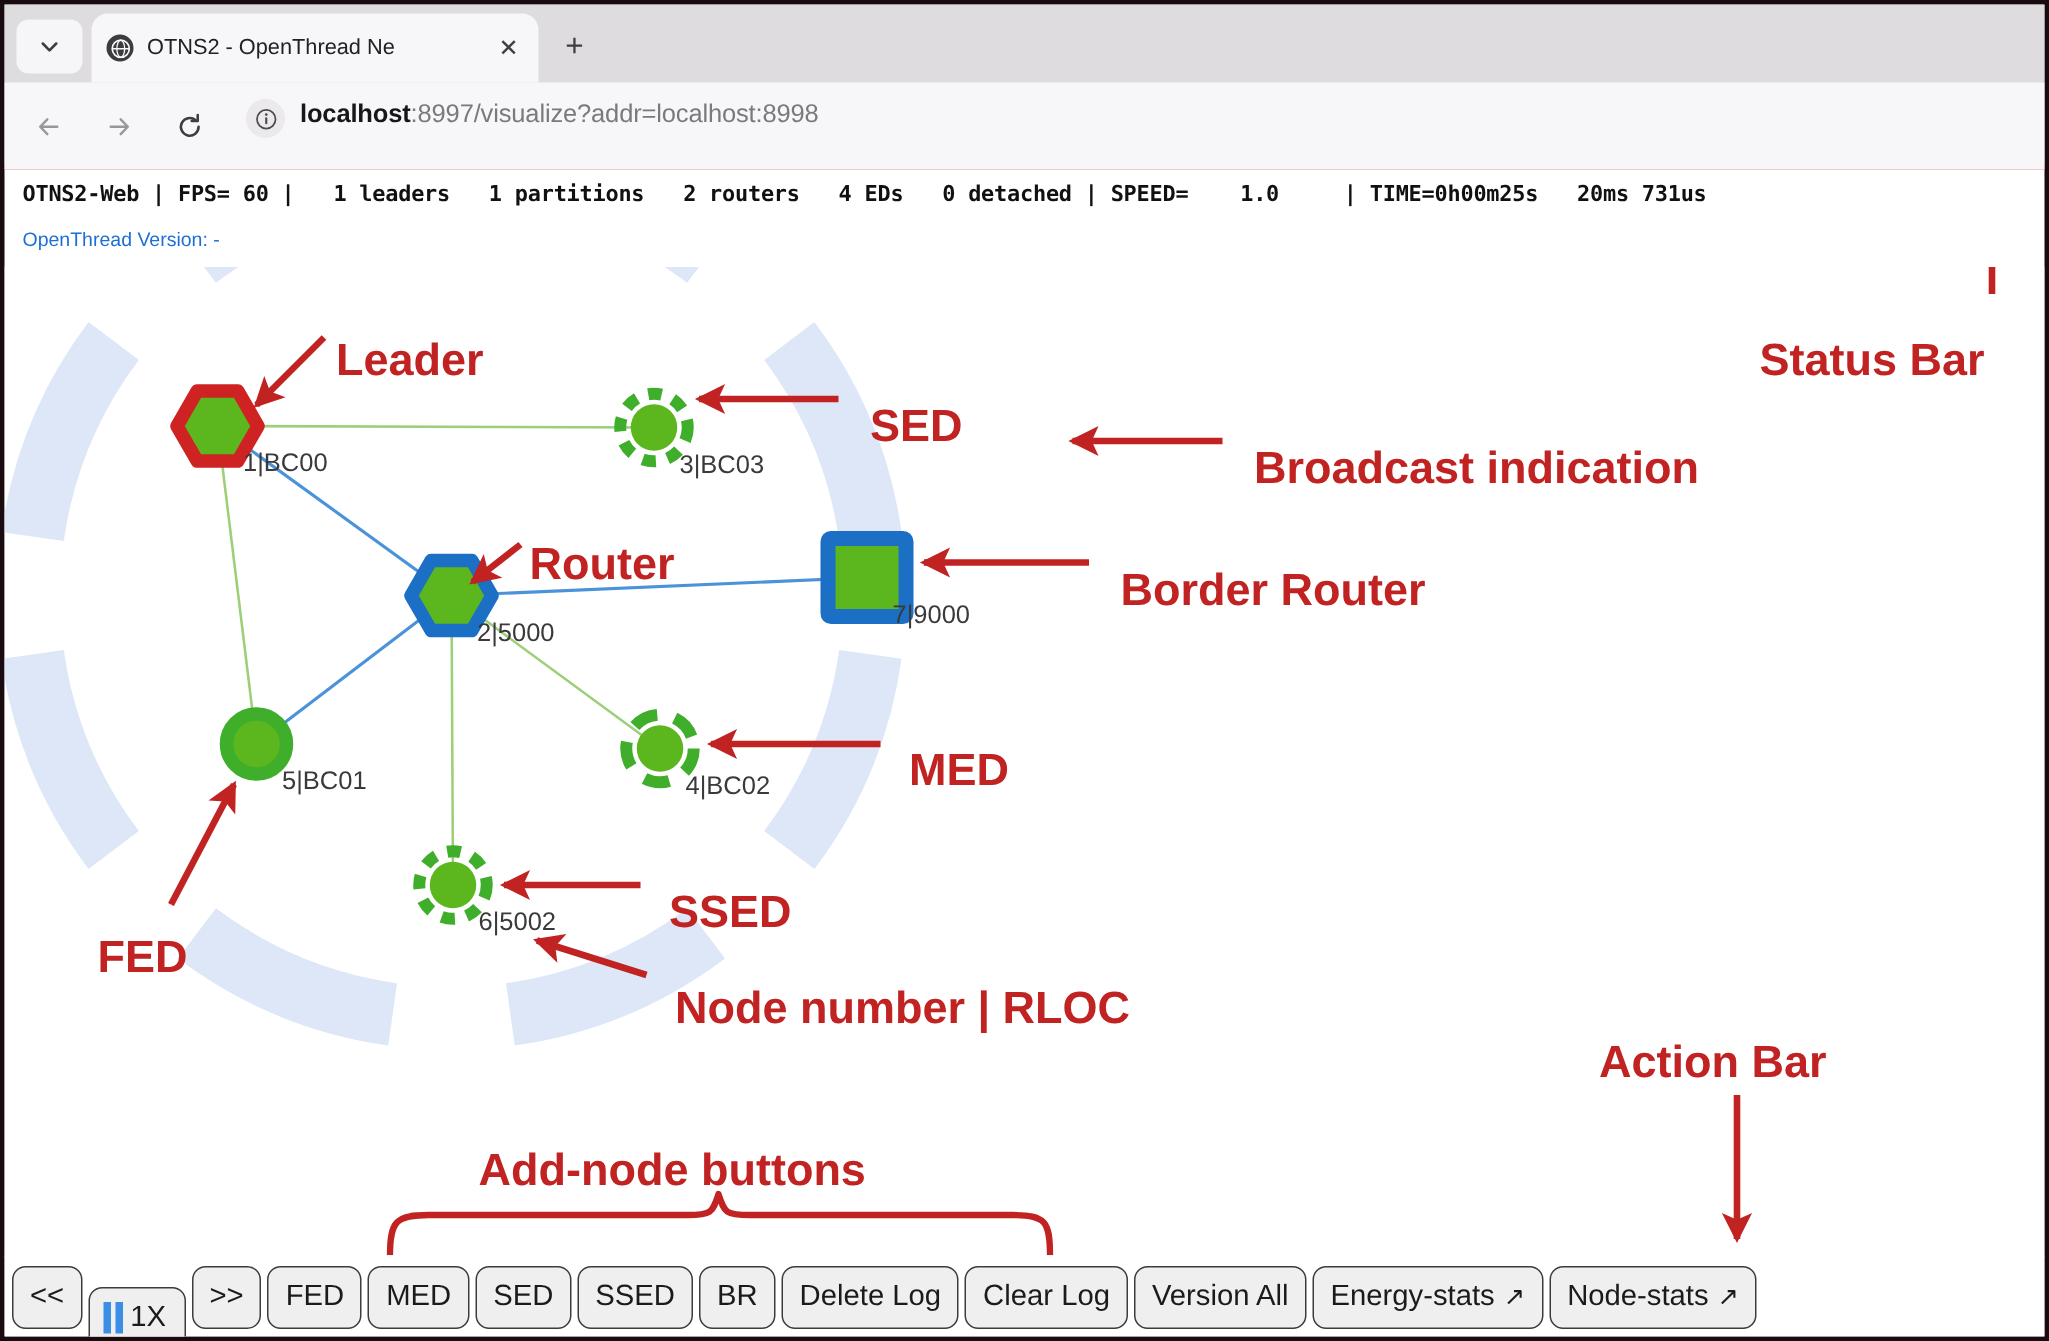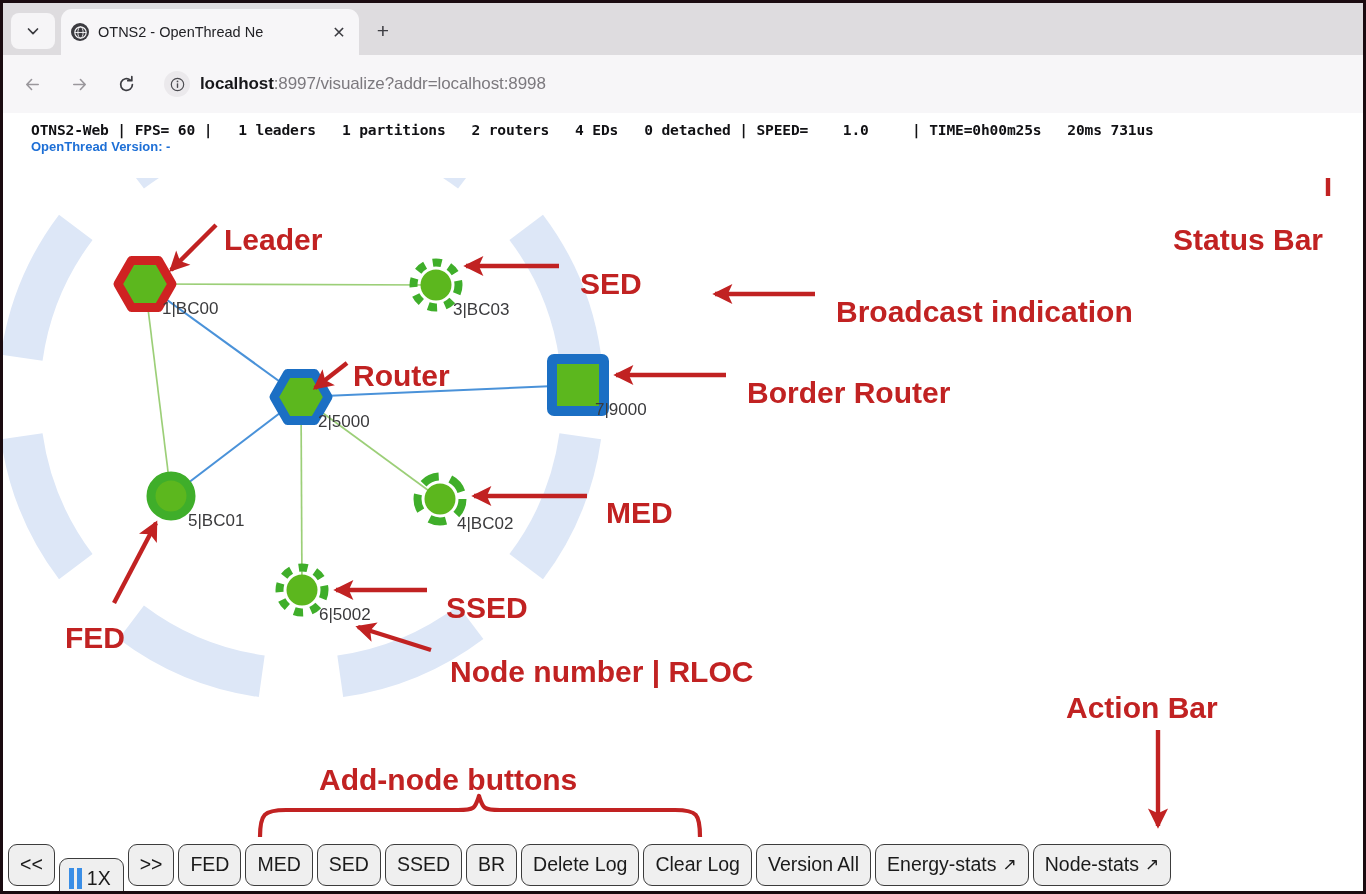--- a/index.html
+++ b/index.html
@@ -119,21 +119,21 @@
     color: #9a979c;
   }
   .nav-btn.active { color: #3d3d42; }
   .nav-btn svg { display: block; }
 
   .omnibox {
     flex: 1 1 auto;
     height: 36px;
     margin-left: 6px;
     display: flex;
-    align-items: center;
+    align-items: flex-start;
     border-radius: 18px;
     background: #f7f6f8;
   }
   .omni-info {
     width: 26px; height: 26px;
     border-radius: 50%;
     background: #ebe9ec;
     color: #4b4b50;
     display: flex; align-items: center; justify-content: center;
     font-size: 14px;
@@ -146,38 +146,38 @@
     font-size: 17px;
     color: #7c797e;
     white-space: nowrap;
     letter-spacing: -0.1px;
   }
   .omni-url .strong { color: #17171a; font-weight: bold; }
 
   
   .status-bar {
     position: absolute;
-    left: 16px; top: 110px;
+    left: 0; top: 110px;
     width: 1081px;
     padding: 8px 0 0 12px;
     font-family: "DejaVu Sans Mono", monospace;
   }
   .status-line {
     font-size: 14.6px;
     font-weight: bold;
     color: #111114;
     white-space: pre;
     letter-spacing: -0.15px;
   }
   .status-version {
     font-size: 13px;
     color: #1d6fd6;
     font-family: "Liberation Sans", sans-serif;
-    font-weight: bold;
-    margin-top: 1px;
+    font-weight: normal;
+    margin-top: 14px;
   }
 
   
   .viz {
     position: absolute;
     left: 0; top: 175px;
     width: 1360px;
     height: 659px;
     background: #ffffff;
     overflow: hidden;

